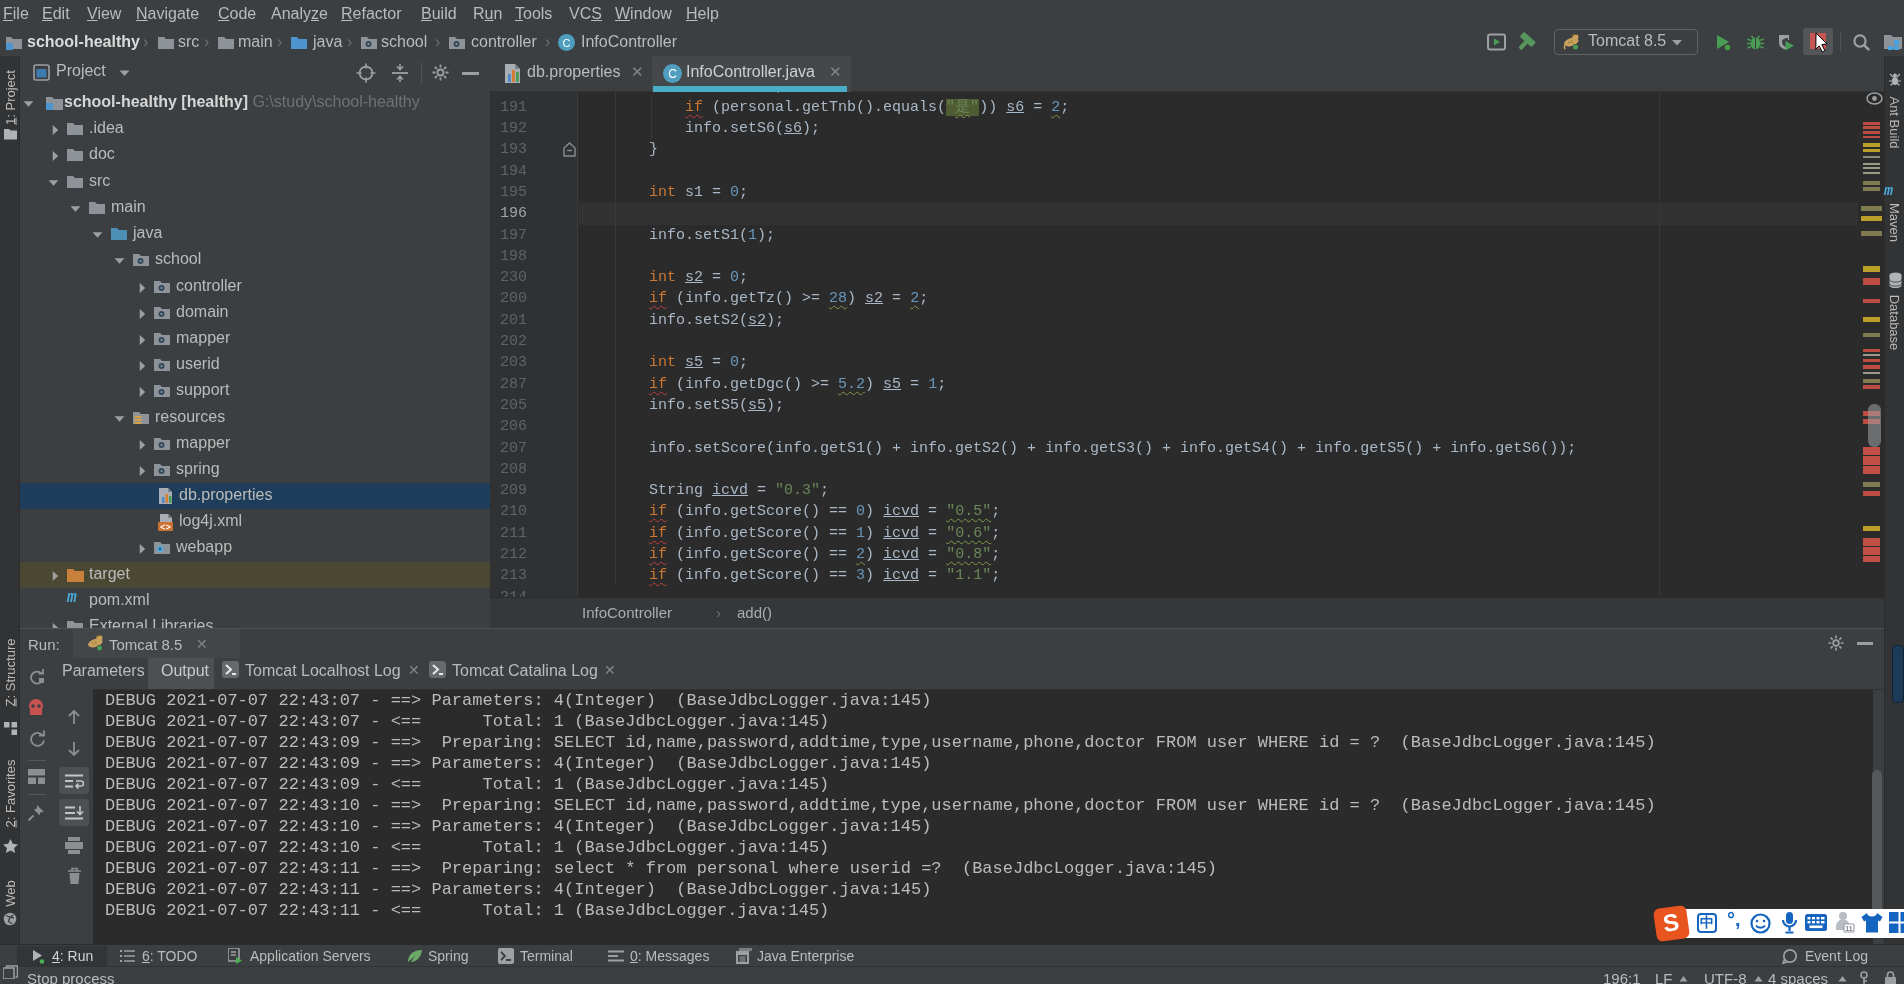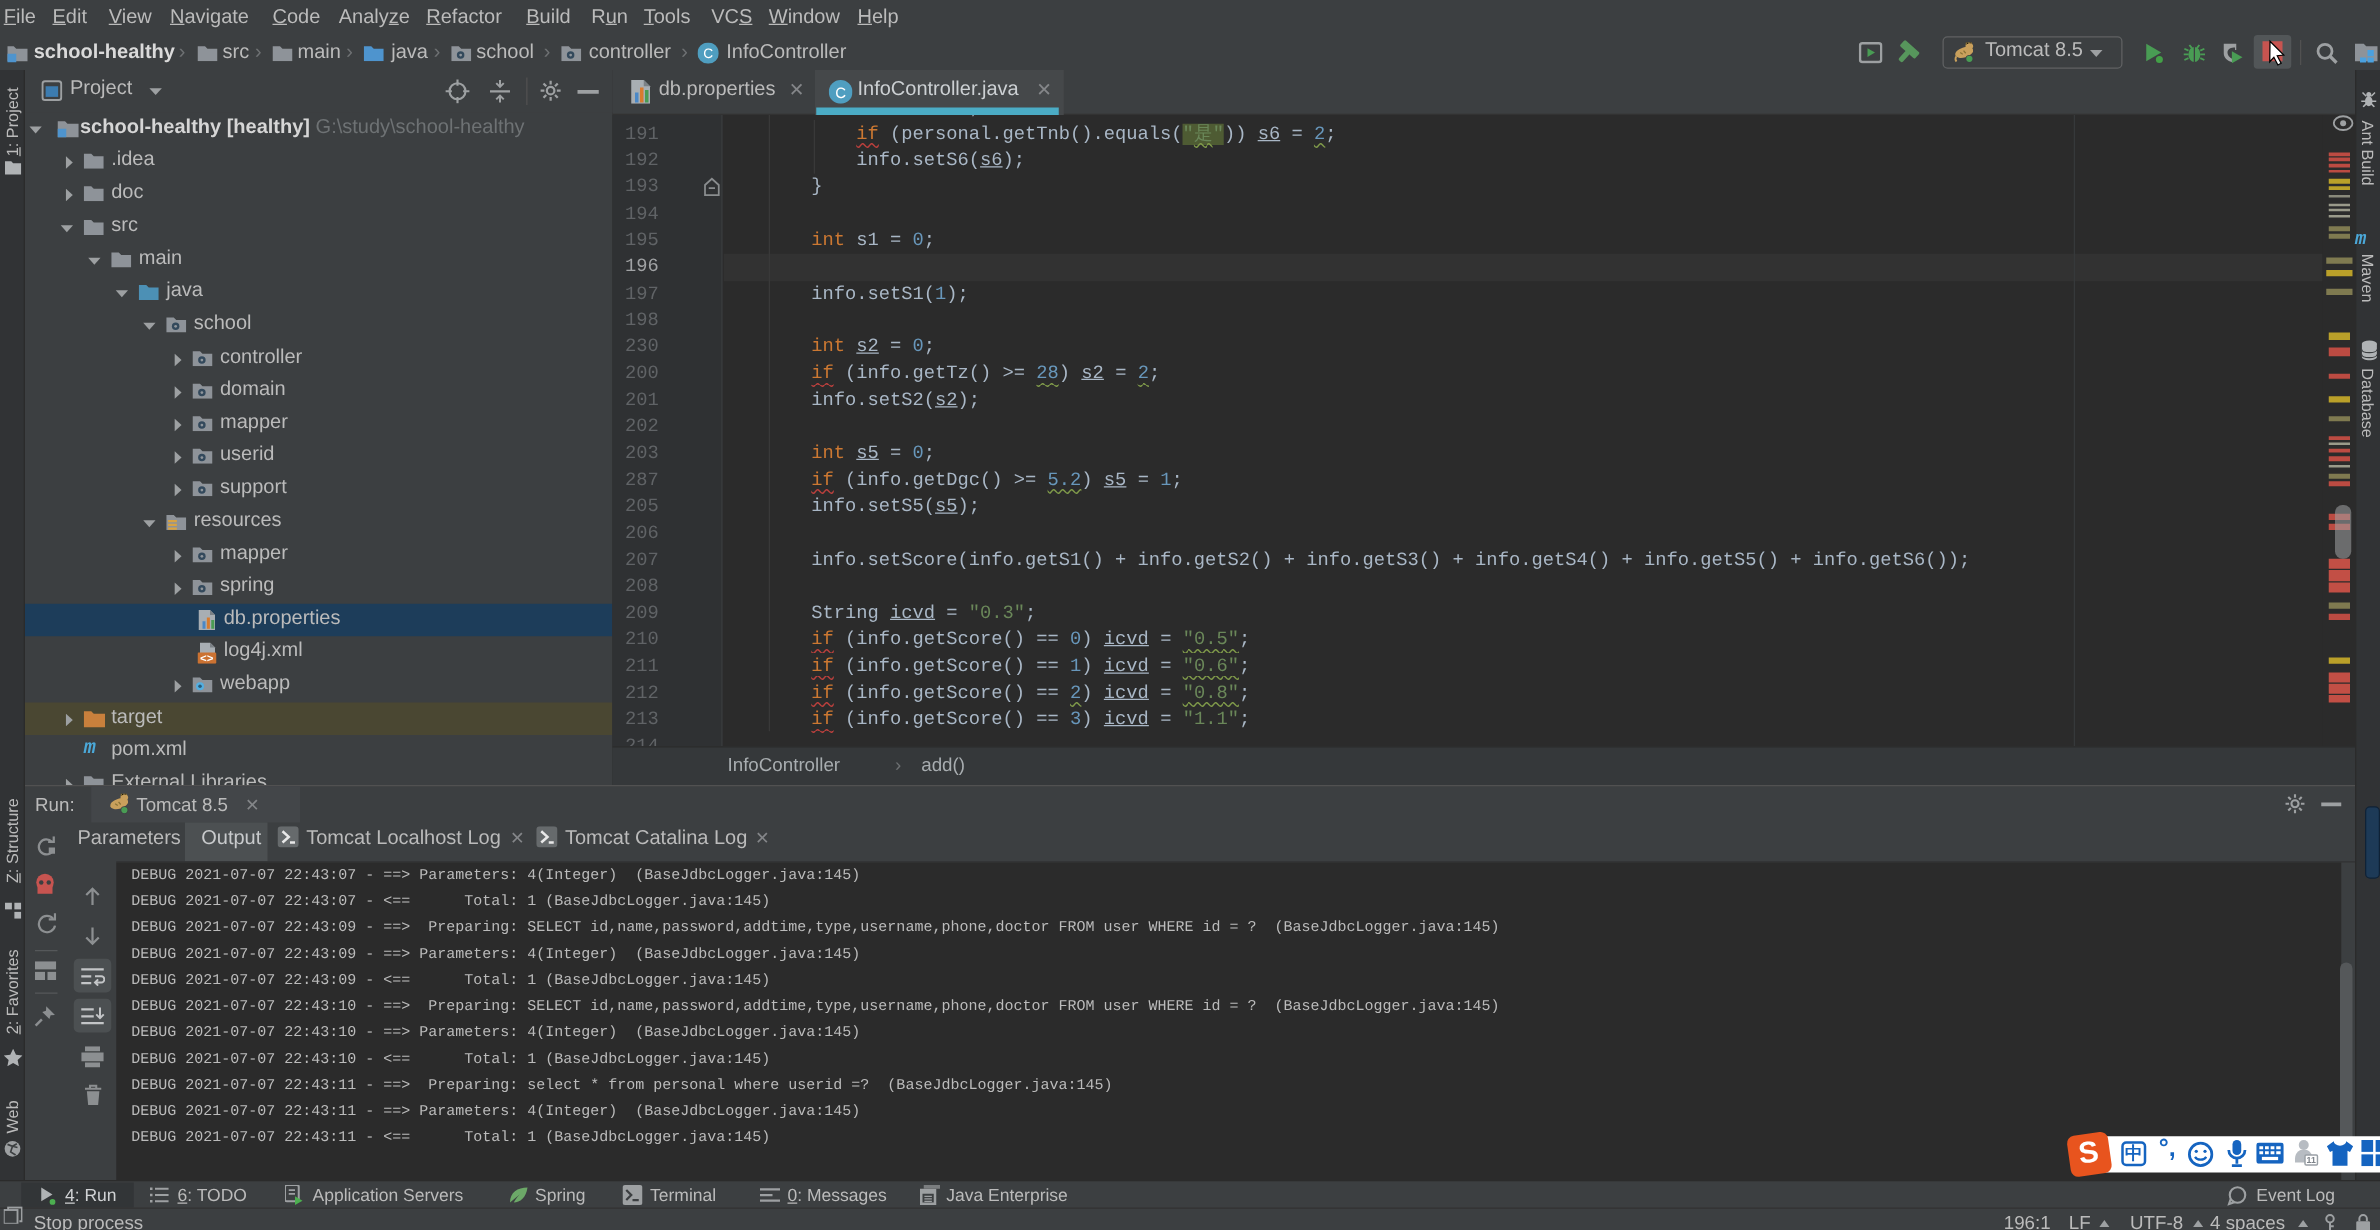--- a/index.html
+++ b/index.html
@@ -625,21 +625,21 @@
   <svg class="abs" style="left:45px;top:208px" width="18" height="17" viewBox="0 0 18 17">
       <rect x="3" y="0" width="12" height="4" fill="#8c8f91"></rect>
       <rect x="0" y="5" width="18" height="7" fill="#8c8f91"></rect>
       <rect x="3" y="13" width="12" height="4" fill="#8c8f91"></rect>
     </svg>
   <svg class="abs" style="left:47px;top:238px" width="15" height="17" viewBox="0 0 15 17">
       <path d="M1 4 h13 M5 4 v-2.5 h5 v2.5" stroke="#8c8f91" stroke-width="1.6" fill="none"></path>
       <path d="M2.5 6 h10 l-1 11 h-8 z" fill="#8c8f91"></path>
     </svg>
 </div>
-<div id="console" class="abs mono" style="font-size:12px;line-height:21px;color:#bbbbbb;overflow:hidden">
+<div id="console" class="abs mono" style="font-size:17px;line-height:21px;color:#bbbbbb;overflow:hidden">
 <div style="margin-top:-0.5px">
 <div style="white-space:pre">DEBUG 2021-07-07 22:43:07 - ==&gt; Parameters: 4(Integer)  (BaseJdbcLogger.java:145)</div>
 <div style="white-space:pre">DEBUG 2021-07-07 22:43:07 - &lt;==      Total: 1 (BaseJdbcLogger.java:145)</div>
 <div style="white-space:pre">DEBUG 2021-07-07 22:43:09 - ==&gt;  Preparing: SELECT id,name,password,addtime,type,username,phone,doctor FROM user WHERE id = ?  (BaseJdbcLogger.java:145)</div>
 <div style="white-space:pre">DEBUG 2021-07-07 22:43:09 - ==&gt; Parameters: 4(Integer)  (BaseJdbcLogger.java:145)</div>
 <div style="white-space:pre">DEBUG 2021-07-07 22:43:09 - &lt;==      Total: 1 (BaseJdbcLogger.java:145)</div>
 <div style="white-space:pre">DEBUG 2021-07-07 22:43:10 - ==&gt;  Preparing: SELECT id,name,password,addtime,type,username,phone,doctor FROM user WHERE id = ?  (BaseJdbcLogger.java:145)</div>
 <div style="white-space:pre">DEBUG 2021-07-07 22:43:10 - ==&gt; Parameters: 4(Integer)  (BaseJdbcLogger.java:145)</div>
 <div style="white-space:pre">DEBUG 2021-07-07 22:43:10 - &lt;==      Total: 1 (BaseJdbcLogger.java:145)</div>
 <div style="white-space:pre">DEBUG 2021-07-07 22:43:11 - ==&gt;  Preparing: select * from personal where userid =?  (BaseJdbcLogger.java:145)</div>

